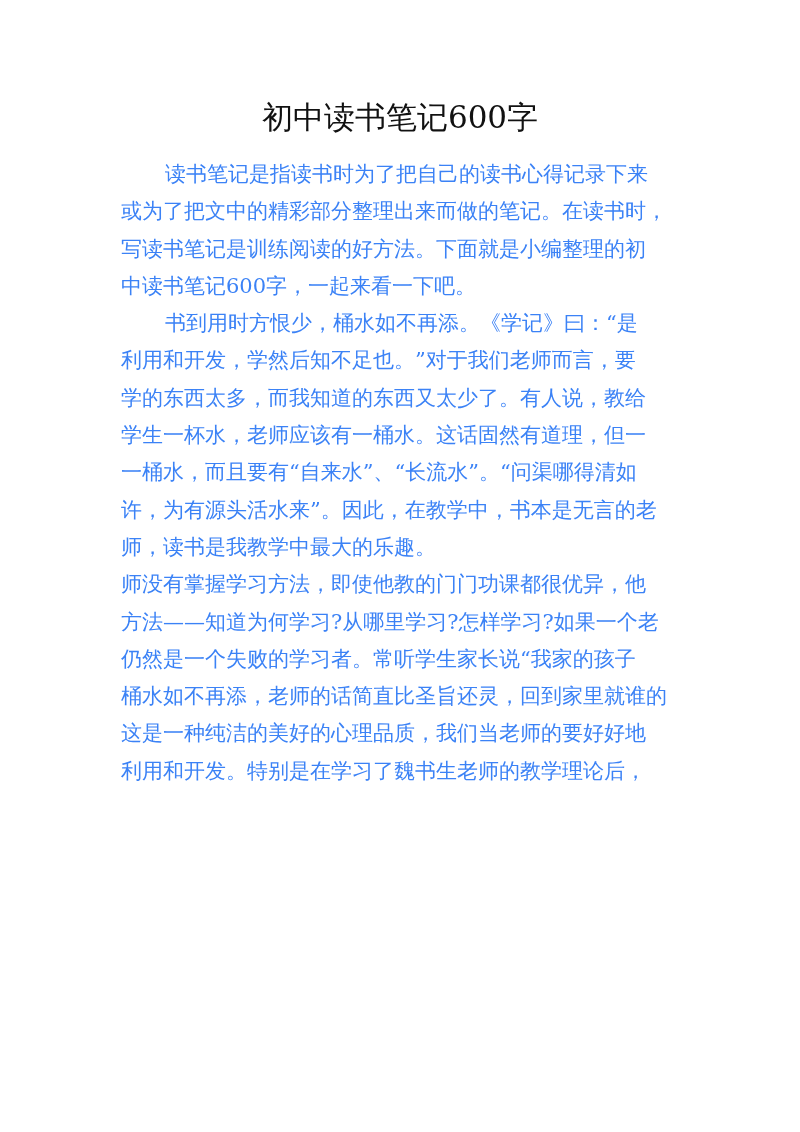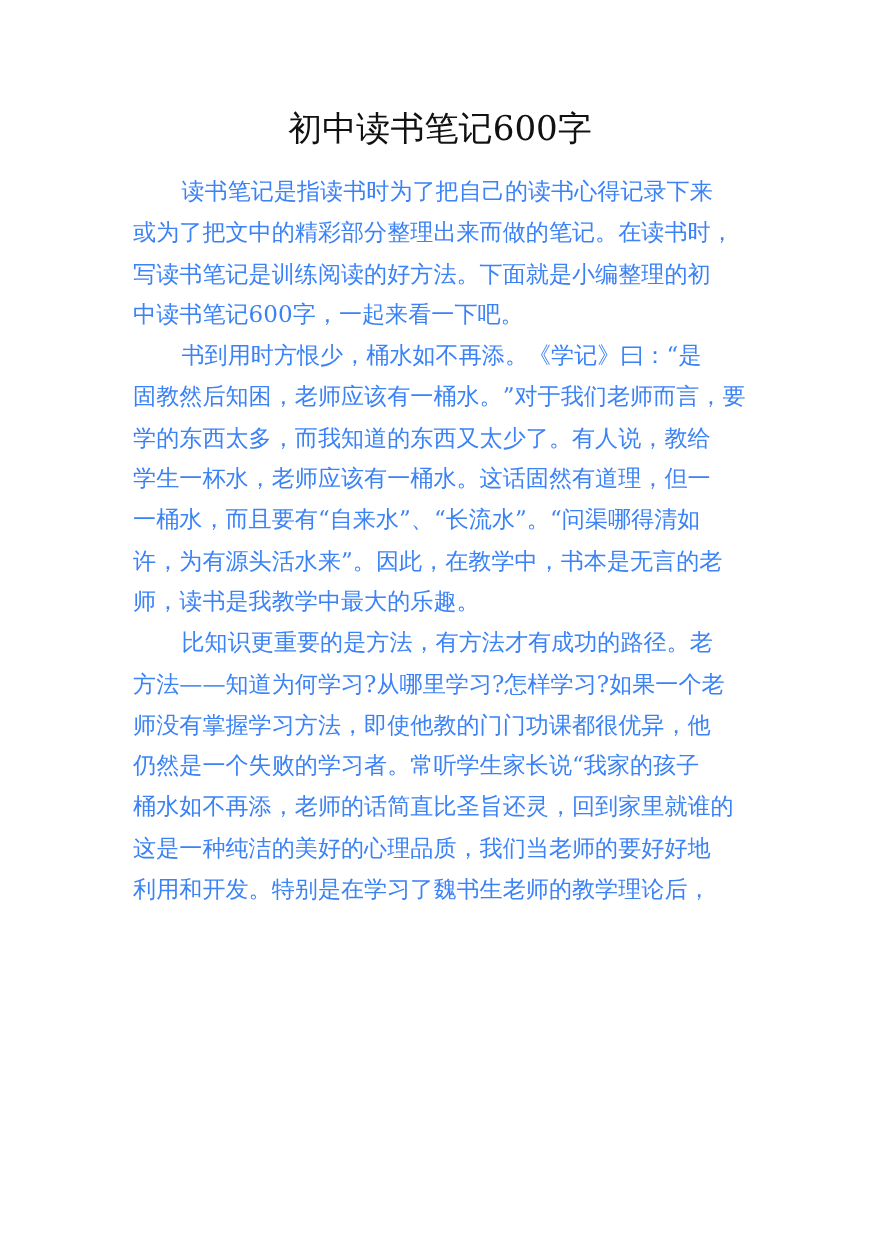--- a/index.html
+++ b/index.html
@@ -27,30 +27,29 @@
 
   <div class="body-text">
     <div class="para">
       <span class="line indent">读书笔记是指读书时为了把自己的读书心得记录下来</span>
       <span class="line">或为了把文中的精彩部分整理出来而做的笔记。在读书时，</span>
       <span class="line">写读书笔记是训练阅读的好方法。下面就是小编整理的初</span>
       <span class="line">中读书笔记600字，一起来看一下吧。</span>
     </div>
     <div class="para">
       <span class="line indent">书到用时方恨少，桶水如不再添。《学记》曰：“是</span>
-      <span class="line">固教然后知困，老师应该有一桶水。”对于我们老师而言，要</span>
+      <span class="line">利用和开发，学然后知不足也。”对于我们老师而言，要</span>
       <span class="line">学的东西太多，而我知道的东西又太少了。有人说，教给</span>
       <span class="line">学生一杯水，老师应该有一桶水。这话固然有道理，但一</span>
       <span class="line">一桶水，而且要有“自来水”、“长流水”。“问渠哪得清如</span>
       <span class="line">许，为有源头活水来”。因此，在教学中，书本是无言的老</span>
       <span class="line">师，读书是我教学中最大的乐趣。</span>
     </div>
     <div class="para">
-      <span class="line indent">比知识更重要的是方法，有方法才有成功的路径。老</span>
+      <span class="line">师没有掌握学习方法，即使他教的门门功课都很优异，他</span>
       <span class="line">方法——知道为何学习?从哪里学习?怎样学习?如果一个老</span>
-      <span class="line">师没有掌握学习方法，即使他教的门门功课都很优异，他</span>
       <span class="line">仍然是一个失败的学习者。常听学生家长说“我家的孩子</span>
       <span class="line">桶水如不再添，老师的话简直比圣旨还灵，回到家里就谁的</span>
       <span class="line">这是一种纯洁的美好的心理品质，我们当老师的要好好地</span>
       <span class="line">利用和开发。特别是在学习了魏书生老师的教学理论后，</span>
     </div>
   </div>
 </div>
 
 </body></html>

